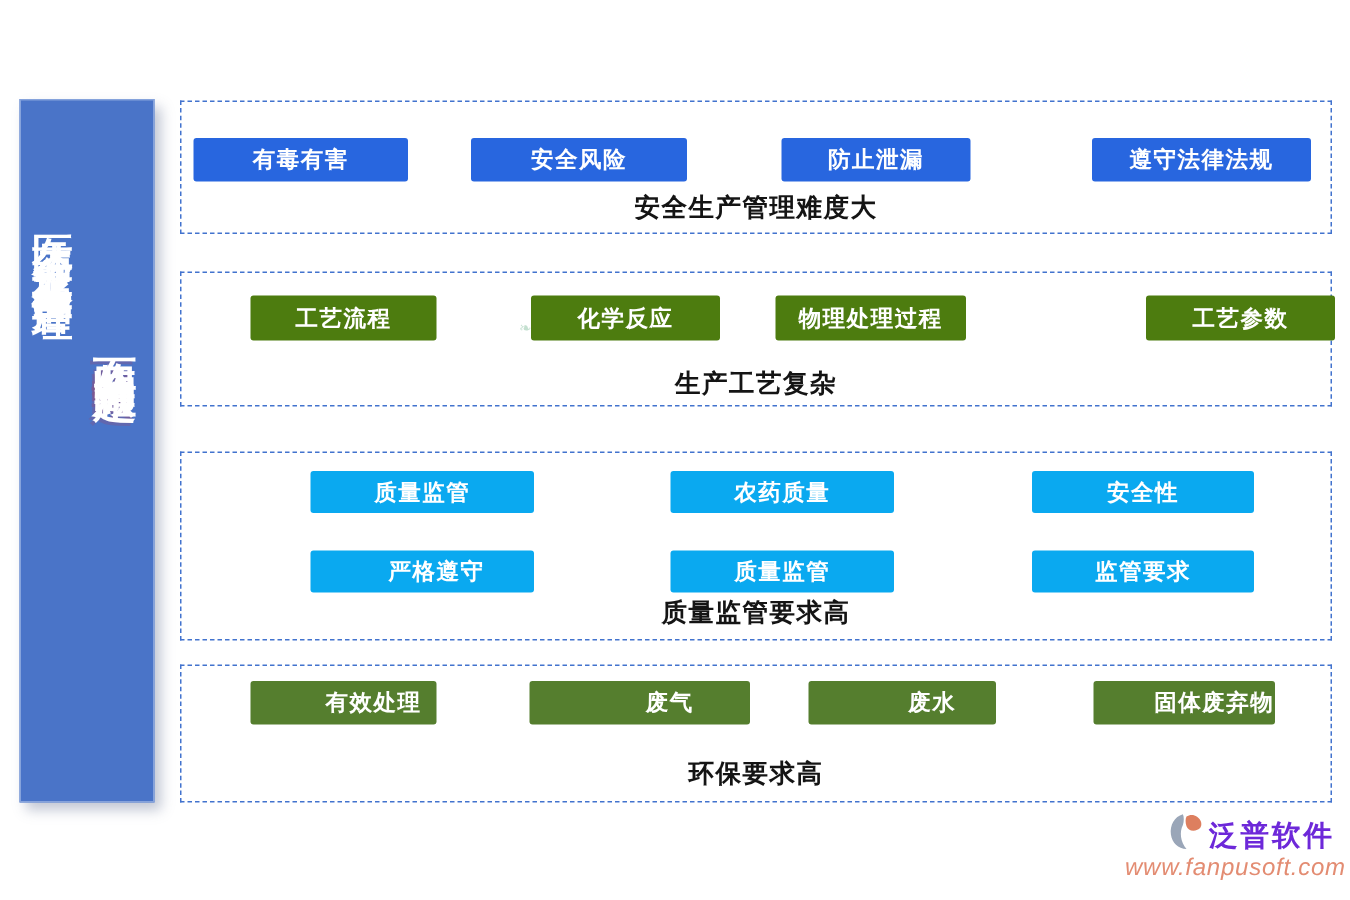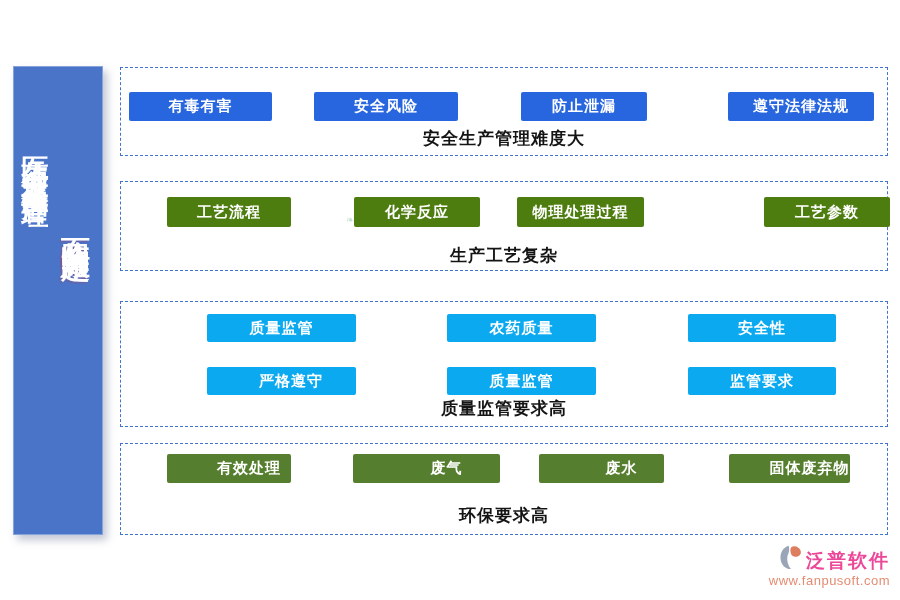--- a/index.html
+++ b/index.html
@@ -61,22 +61,22 @@
     position:absolute; left:225px; top:32px; font-size:10px; color:#5aa87a;
     opacity:.35; display:flex; align-items:center; gap:2px; z-index:0;
   }
   .sec .pill { z-index:1; }
 
   
   .footer {
     position:absolute; right:10px; bottom:12px; width:140px; text-align:right;
   }
   .brand-row { display:flex; align-items:flex-end; justify-content:flex-end; gap:3px; }
-  .brand-name { color:#ec4899; font-weight:bold; font-size:19px; letter-spacing:2px; line-height:1; }
-  .brand-url  { color:#E38C72; font-size:13px; letter-spacing:.5px; margin-top:3px; }
+  .brand-name { color:#6d28d9; font-weight:bold; font-size:19px; letter-spacing:2px; line-height:1; }
+  .brand-url  { color:#E38C72; font-size:16px; letter-spacing:.5px; margin-top:3px;font-style:italic; }
 </style>
 </head>
 <body>
 
 <div class="canvas">
 
   <div class="sidebar">
     <div class="vtitle main">医药行业农药生产管理</div>
     <div class="vtitle sub">面临的难题</div>
   </div>

